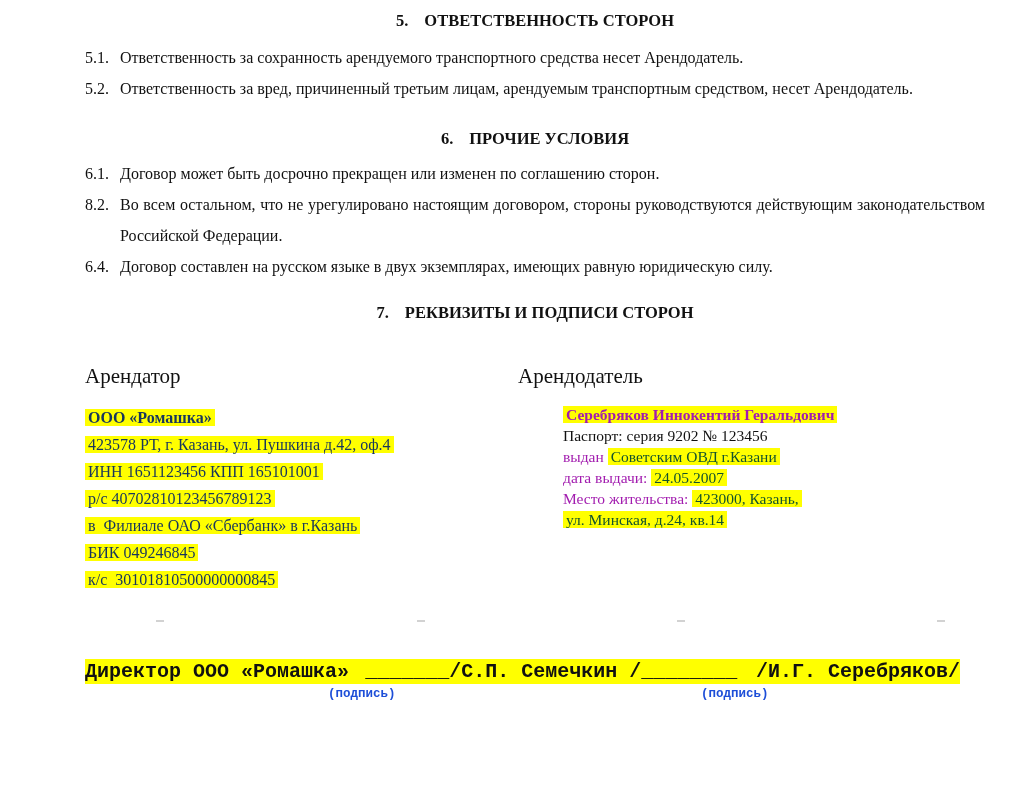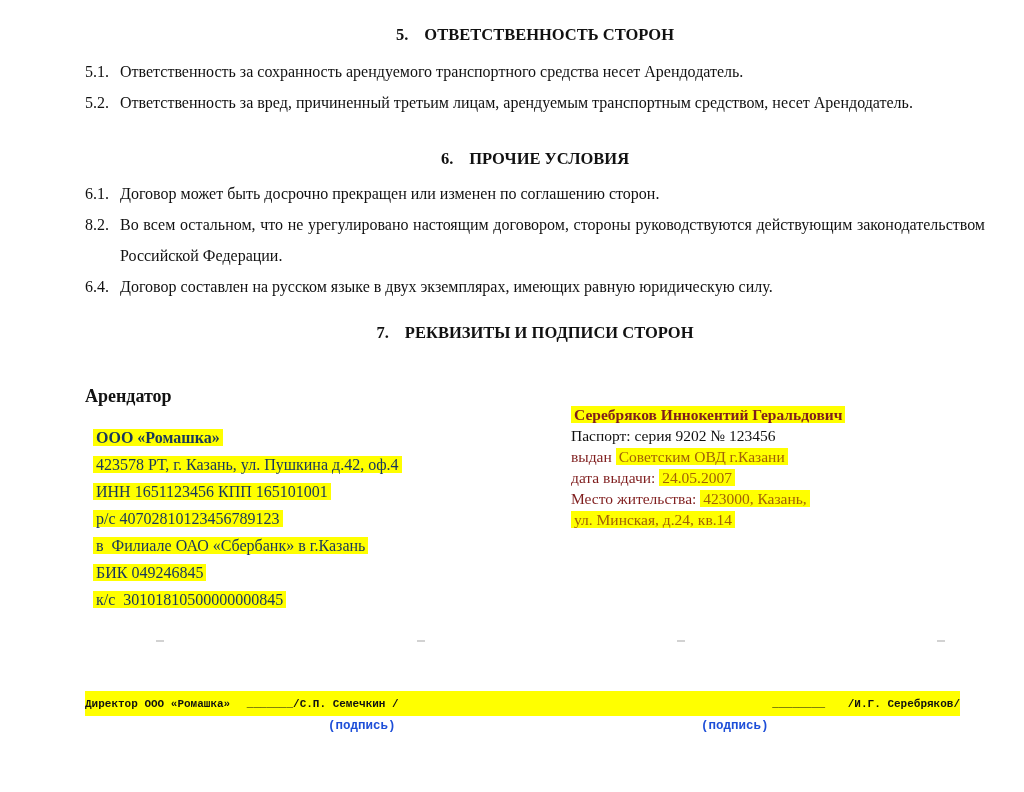--- a/index.html
+++ b/index.html
@@ -3,66 +3,66 @@
 <meta charset="utf-8">
 <style>
   * { margin:0; padding:0; box-sizing:border-box; }
   html,body { background:#ffffff; }
   .page {
     position:relative;
     width:1024px; height:792px;
     background:#ffffff;
     font-family:"Liberation Serif", serif;
     color:#111111;
-    padding:24px 39px 0 85px;
+    padding:10px 39px 0 85px;
     overflow:hidden;
   }
   .sec-heading {
     text-align:center;
     font-weight:bold;
     font-size:16.5px;
     line-height:22px;
   }
   .sec-heading .sec-num { margin-right:16px; }
   .heading-5 { margin-bottom:10px; }
-  .heading-6 { margin-top:30px; margin-bottom:8px; }
+  .heading-6 { margin-top:24px; margin-bottom:8px; }
   .heading-7 { margin-top:20px; }
   .clause { display:flex; font-size:16px; line-height:31px; }
   .clause-num { width:35px; flex-shrink:0; }
   .clause-text { flex:1; text-align:justify; }
   .parties {
     display:grid;
     grid-template-columns:433px 1fr;
     margin-top:42px;
   }
-  .party-header { font-weight:bold; font-size:18px; line-height:20px; }
-  .party-lines { margin-top:18px;margin-left:8px; }
+  .party-header { font-weight:normal; font-size:21px; line-height:20px; }
+  .party-lines { margin-top:18px; }
   .tenant-lines { font-size:16px; line-height:27px; color:#17365d; }
   .tenant-lines .line { white-space:pre-wrap; }
   .landlord-col .party-lines { padding-left:45px; }
   .landlord-lines { font-size:15.5px; line-height:21px; }
   .hl { background:#ffff00; padding:0 3px; }
   .bold { font-weight:bold; }
-  .navy { color:#a16207; }
-  .black { color:#7f1d1d; }
+  .navy { color:#14532d; }
+  .black { color:#a21caf; }
   .dash-row { position:relative; height:4px; margin-top:26px; }
   .dash {
     position:absolute; top:1px;
     width:8px; height:2px; background:#d2d2d2;
   }
   .dash:nth-child(1){ left:71px; }
   .dash:nth-child(2){ left:332px; }
   .dash:nth-child(3){ left:592px; }
   .dash:nth-child(4){ left:852px; }
   .sig-row {
-    margin-top:48px; margin-right:25px;
+    margin-top:36px; margin-right:25px;
     background:#ffff00;
     display:flex; align-items:center;
     font-family:"Liberation Mono", monospace;
-    font-weight:bold; font-size:11px;
+    font-weight:bold; font-size:20px;
     height:25px; white-space:pre;
   }
   .sig-row .sp1 { width:10px; }
   .sig-row .spacer { flex:1; }
   .sig-row .sp2 { width:16px; }
   .sig-captions { position:relative; height:18px; margin-top:3px; }
   .sig-caption {
     position:absolute; top:0;
     font-family:"Liberation Mono", monospace;
     font-weight:bold; font-size:12.5px; color:#1d4ed8;
@@ -116,20 +116,21 @@
         <div class="line"><span class="hl">423578 РТ, г. Казань, ул. Пушкина д.42, оф.4</span></div>
         <div class="line"><span class="hl">ИНН 1651123456 КПП 165101001</span></div>
         <div class="line"><span class="hl">р/с 40702810123456789123</span></div>
         <div class="line"><span class="hl">в  Филиале ОАО «Сбербанк» в г.Казань</span></div>
         <div class="line"><span class="hl">БИК 049246845</span></div>
         <div class="line"><span class="hl">к/с  30101810500000000845</span></div>
       </div>
     </div>
 
     <div class="party-col landlord-col">
+      <div class="party-header">Арендодатель</div>
       <div class="party-lines landlord-lines">
         <div class="line"><span class="hl bold black">Серебряков Иннокентий Геральдович</span></div>
         <div class="line">Паспорт: серия 9202 № 123456</div>
         <div class="line"><span class="black">выдан </span> <span class="hl navy">Советским ОВД г.Казани</span></div>
         <div class="line"><span class="black">дата выдачи: </span><span class="hl navy">24.05.2007</span></div>
         <div class="line"><span class="black">Место жительства: </span><span class="hl navy">423000, Казань,</span></div>
         <div class="line"><span class="hl navy">ул. Минская, д.24, кв.14</span></div>
       </div>
     </div>
 

